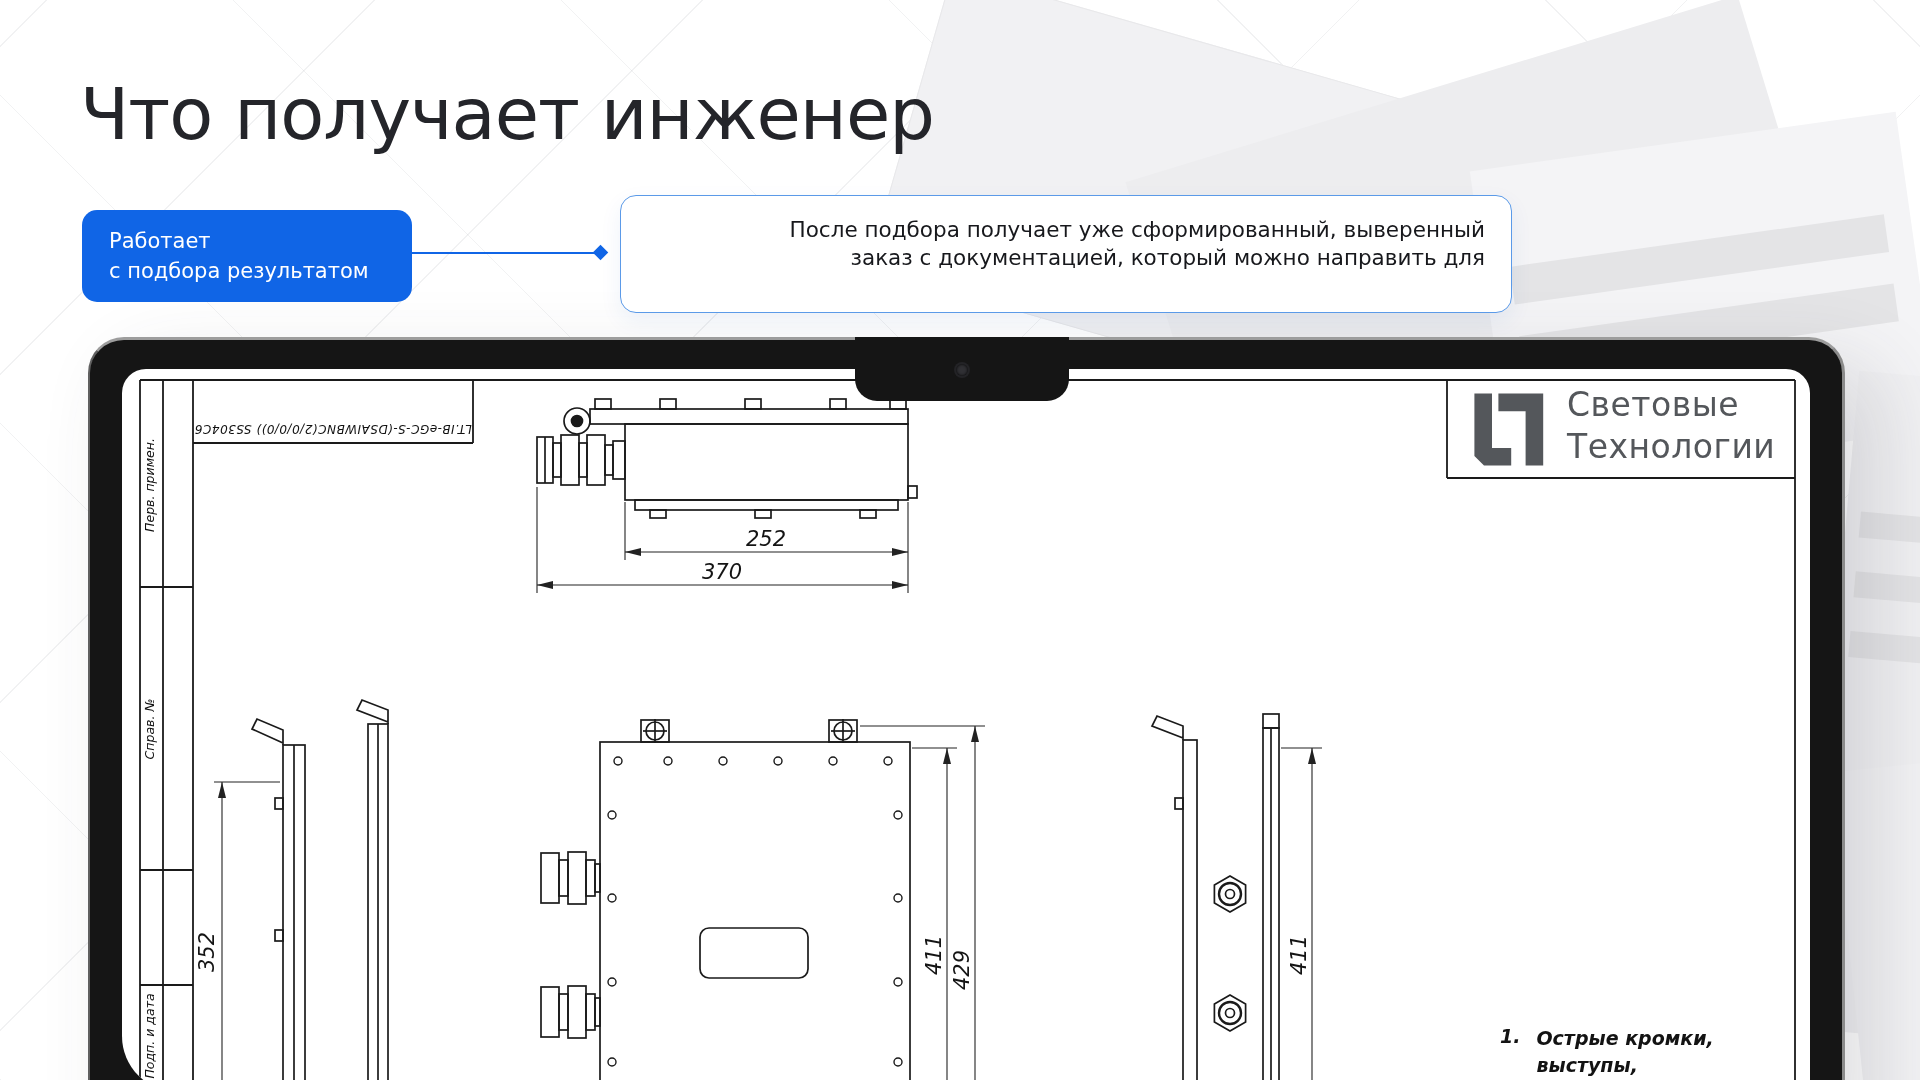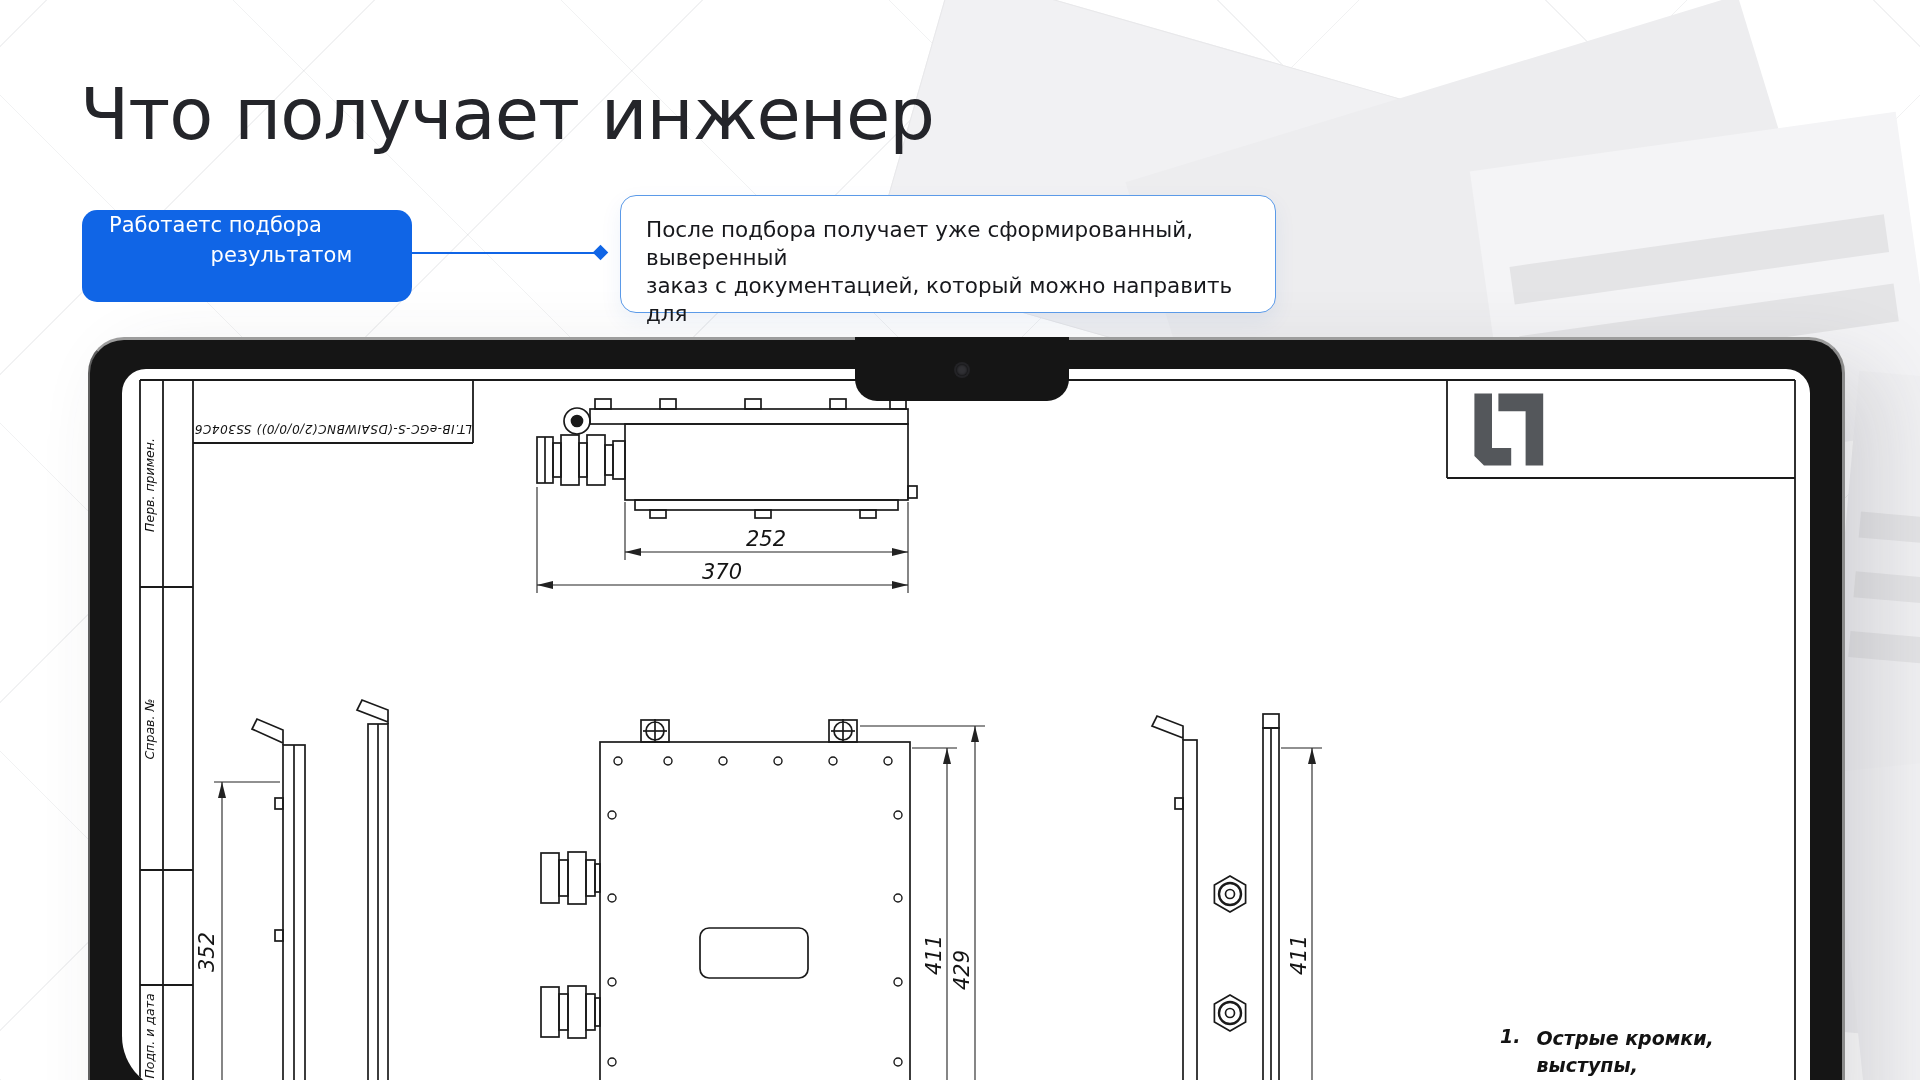--- a/index.html
+++ b/index.html
@@ -21,38 +21,38 @@
   
   .title {
     position:absolute; z-index:4; left:80px; top:72px;
     font-size:72px; font-weight:400; letter-spacing:-1px; color:#24252a;
   }
 
   .badge {
     position:absolute; z-index:4; left:82px; top:210px;
     width:330px; height:92px; border-radius:15px;
     background:#1065e6; color:#fff;
-    display:flex; flex-direction:row; justify-content:center;
+    display:flex; flex-direction:column; justify-content:center;
     padding-left:27px; font-size:21px; line-height:30px;
   }
 
   .connector-line {
     position:absolute; z-index:4; left:410px; top:252px;
     width:190px; height:2px; background:#1065e6;
   }
   .connector-diamond {
     position:absolute; z-index:4; left:595px; top:247px;
     width:11px; height:11px; background:#1065e6; transform:rotate(45deg);
   }
 
   .callout {
     position:absolute; z-index:4; left:620px; top:195px;
-    width:656px; height:118px; border:1.6px solid #5b9ae8; border-radius:16px;
+    width:892px; height:118px; border:1.6px solid #5b9ae8; border-radius:16px;
     background:#ffffff; box-shadow:0 8px 22px rgba(30,90,190,.07);
-    padding:20px 26px 0 25px; font-size:21.5px; line-height:28px; color:#17181c;
+    padding:20px 26px 0 25px; font-size:21.5px; line-height:28px; color:#17181c;text-align:right;
   }
 
   
   .laptop {
     position:absolute; z-index:3; left:88px; top:337px;
     width:1757px; height:800px; background:#151515;
     border-radius:36px 36px 0 0;
     border-top:3px solid #9d9d9d; border-right:3px solid #8b8b8b; border-left:2px solid #606060;
     box-shadow:34px 30px 80px rgba(60,60,75,.16);
   }
@@ -292,20 +292,24 @@
     <div class="gost-label" style="left:-46px; top:351px;">Справ. №</div>
     <div class="gost-label" style="left:-46px; top:658px;">Подп. и дата</div>
 
     <div class="stamp-code">LT.IB-eGC-S-(DSAIWBNC(2/0/0/0)) SS304C6</div>
 
     <div class="logo-block">
       <svg class="logo-icon" width="82" height="80" viewBox="0 0 100 100" xmlns="http://www.w3.org/2000/svg">
         <polygon fill="#54575b" points="8,2 30,2 30,70 54,70 54,92 20,92 8,80"></polygon>
         <polygon fill="#54575b" points="38,2 94,2 94,92 72,92 72,24 38,24"></polygon>
       </svg>
+      <div class="logo-text">
+        <div>Световые</div>
+        <div>Технологии</div>
+      </div>
     </div>
 
     <div class="notes">
       <span>1.</span>
       <span class="note-lines">
         <div>Острые кромки, выступы,</div>
         <div>заусенцы не допускаются</div>
       </span>
     </div>
 

